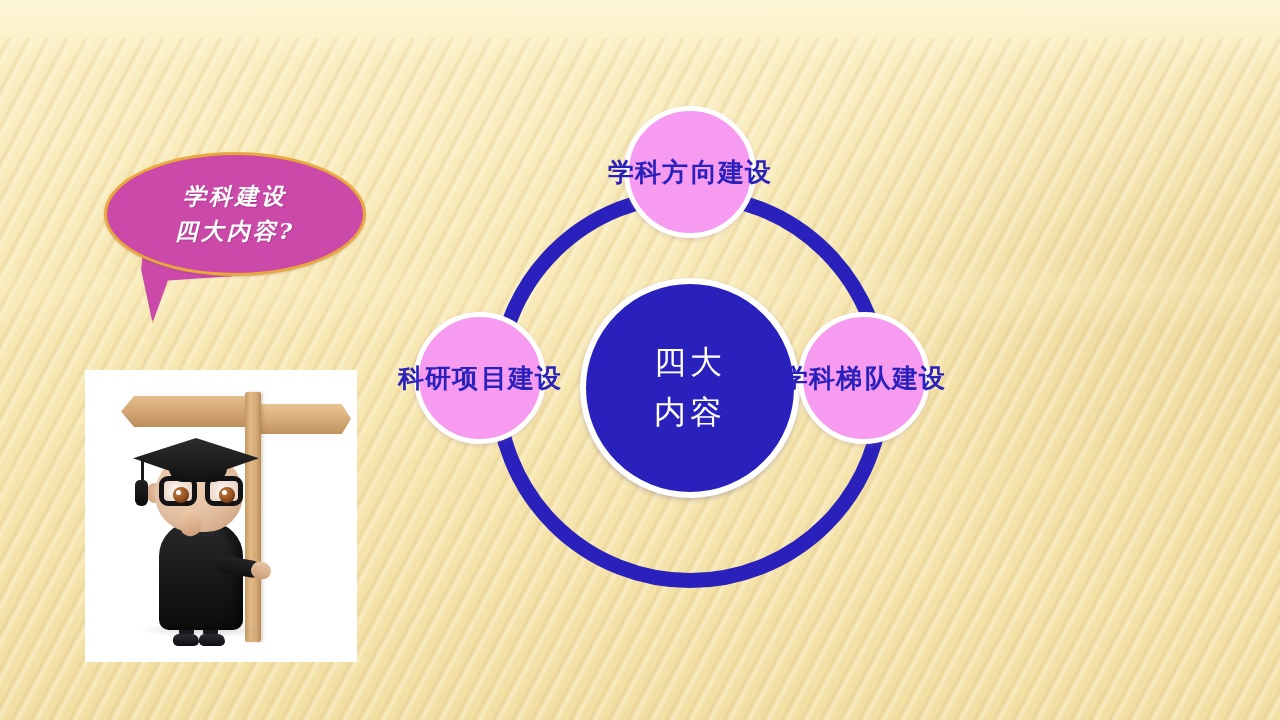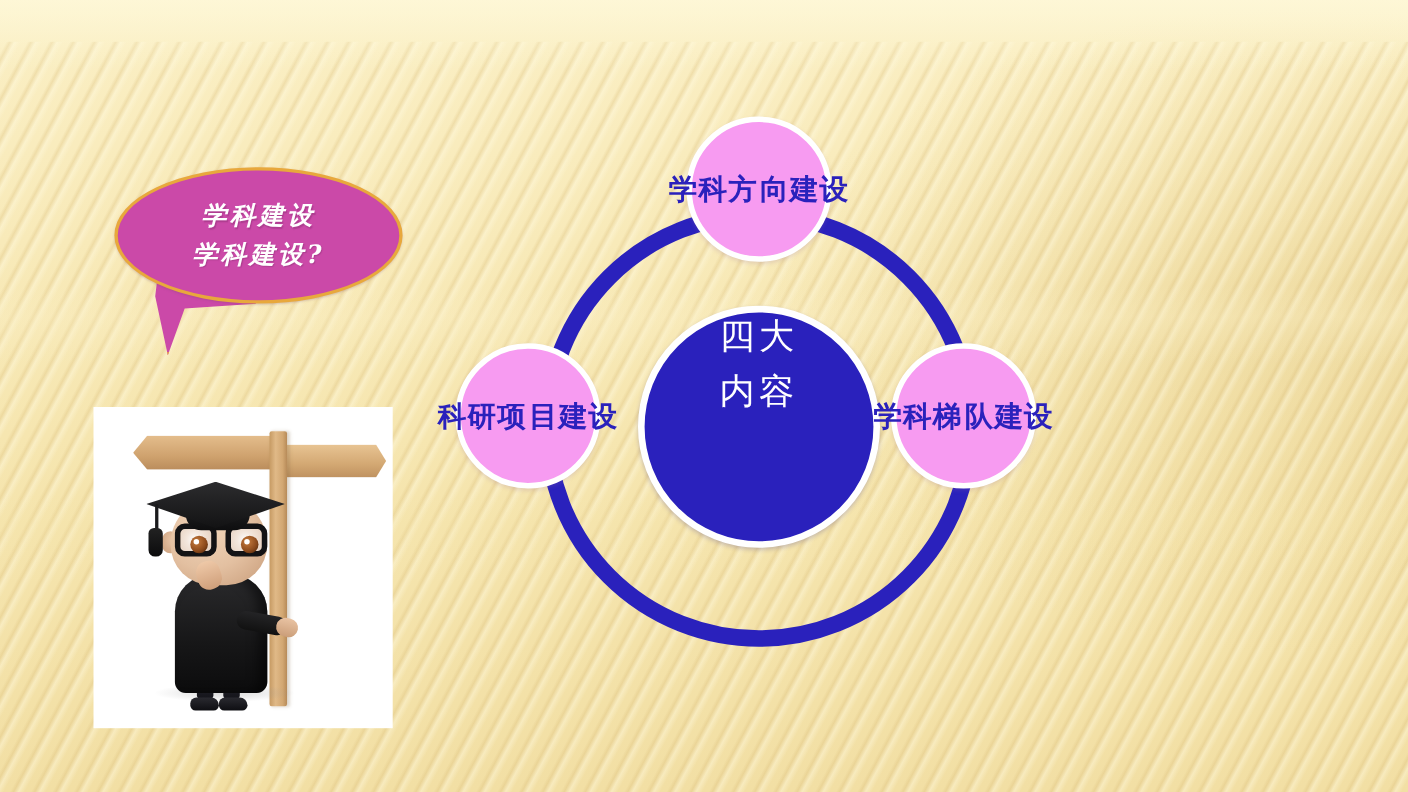--- a/index.html
+++ b/index.html
@@ -253,20 +253,21 @@
     top: 182px;
     width: 220px;
     height: 220px;
     border-radius: 50%;
     background: #2a21bc;
     border: 6px solid #ffffff;
     box-sizing: border-box;
     display: flex;
     flex-direction: column;
     align-items: center;
+    justify-content: center;
     gap: 6px;
     color: #ffffff;
     font-size: 32px;
     font-weight: 400;
     letter-spacing: 4px;
     box-shadow: 0 2px 4px rgba(60,50,140,0.25);
   }
   .node {
     position: absolute;
     width: 132px;
@@ -280,38 +281,38 @@
     justify-content: center;
     gap: 2px;
     color: #2a21bc;
     font-size: 26px;
     font-weight: bold;
     letter-spacing: 1px;
     white-space: nowrap;
     box-shadow: 0 2px 4px rgba(150,110,160,0.22);
   }
   .node.top    { left: 214px; top: 10px; }
-  .node.right  { left: 400px; top: 216px; }
+  .node.right  { left: 388px; top: 216px; }
   .node.bottom { left: 214px; top: 420px; }
   .node.left   { left: 4px;   top: 216px; }
 </style>
 </head>
 <body>
 
 <div id="slide">
 
   <div id="stripes"></div>
   <div id="stripes2"></div>
 
   <div id="bubble-wrap">
     <div class="bubble-tail"></div>
     <div class="bubble-body"></div>
     <div class="bubble-text">
       <span>学科建设</span>
-      <span>学科建设?</span>
+      <span>四大内容?</span>
     </div>
   </div>
 
   <div id="photo">
     <div class="sign-left"></div>
     <div class="sign-right"></div>
     <div class="post-pole"></div>
 
     <div class="char">
       <div class="ch-shadow"></div>

